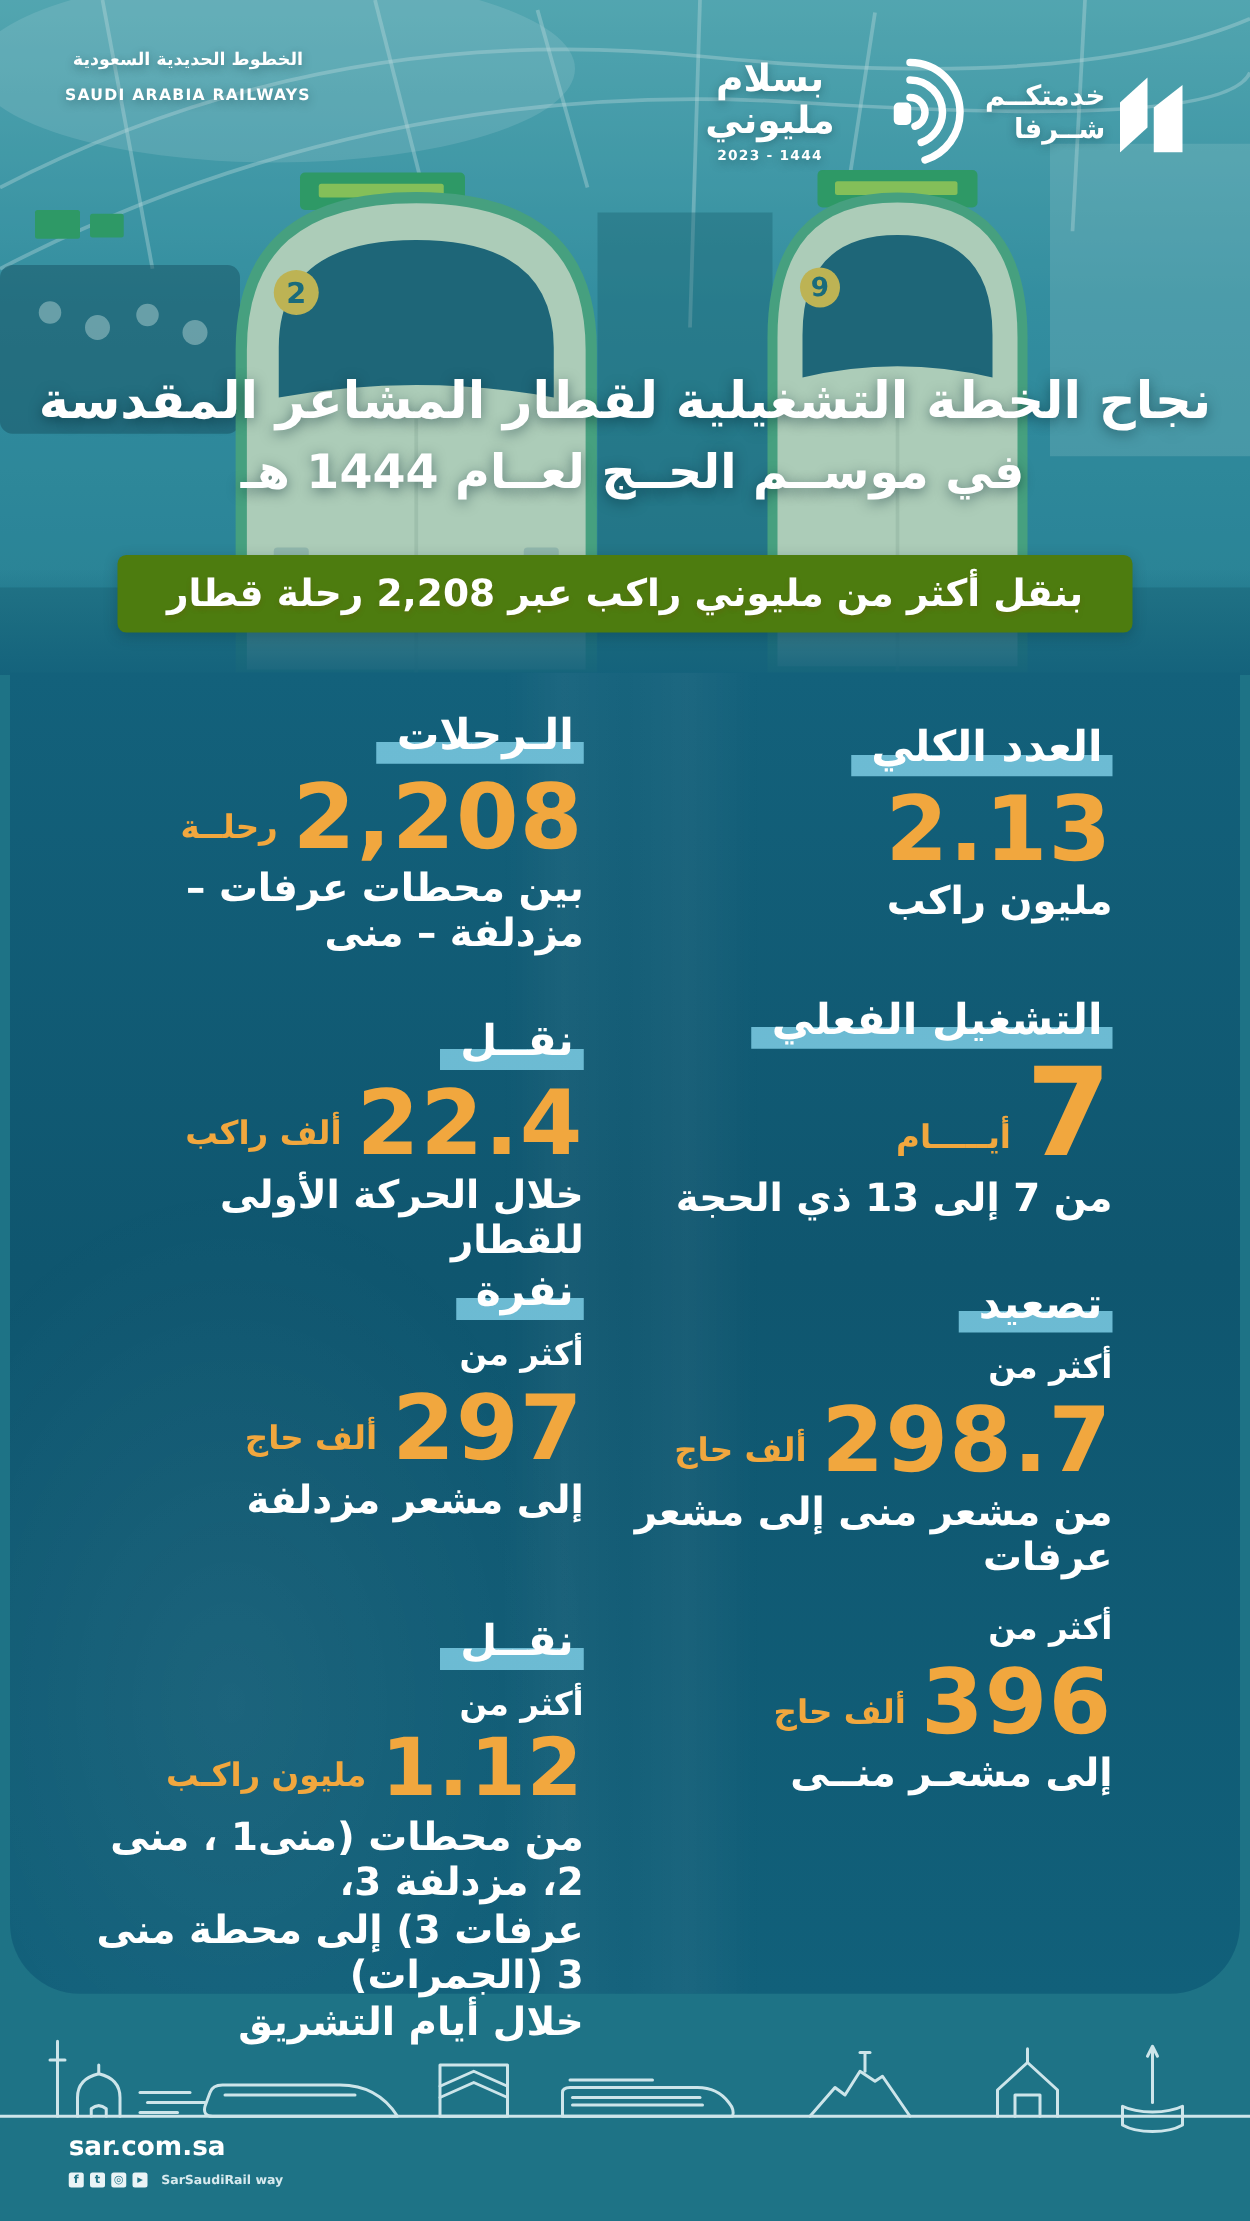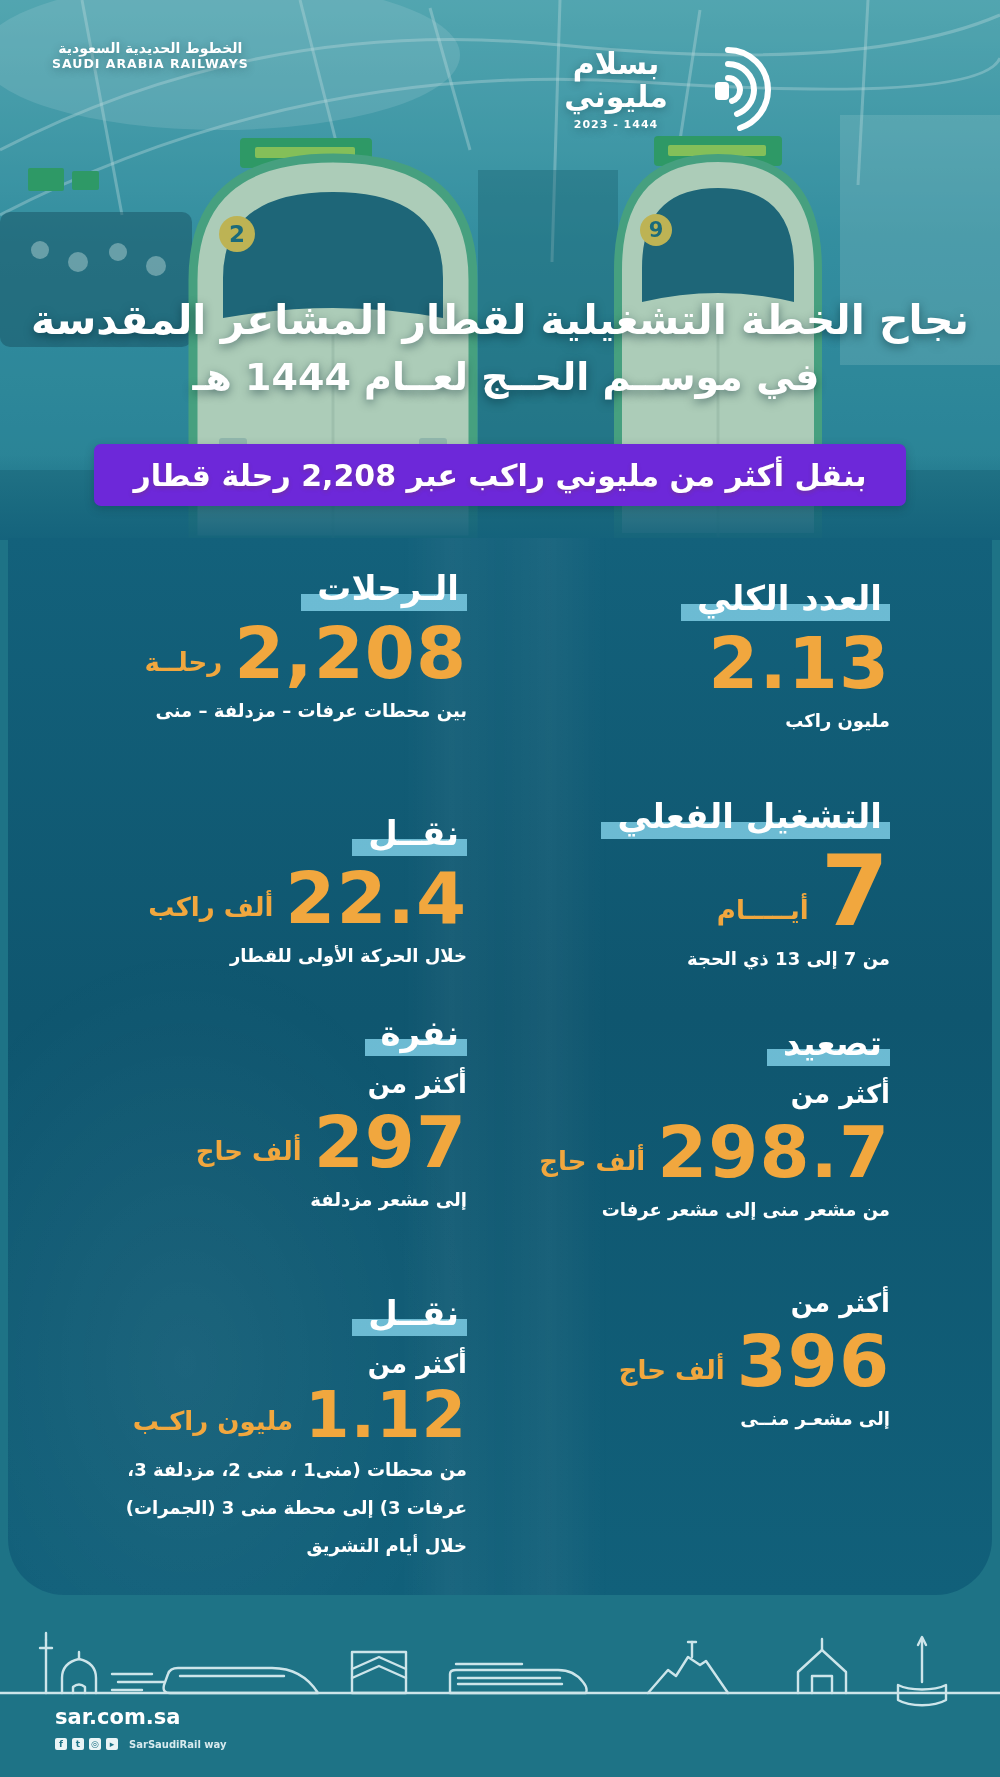--- a/index.html
+++ b/index.html
@@ -8,42 +8,42 @@
 
   
   .photo{position:absolute;top:0;left:0;width:1000px;height:540px;}
   .photo svg{display:block;width:1000px;height:540px;}
 
   
   .sar-logo{position:absolute;top:38px;left:52px;color:#fff;text-align:center;
             text-shadow:0 2px 8px rgba(0,40,50,.35);}
   .sar-acronym{font-size:56px;font-weight:800;letter-spacing:4px;line-height:58px;}
   .sar-ar{font-size:14px;font-weight:700;margin-top:2px;}
-  .sar-en{font-size:12.5px;font-weight:700;letter-spacing:1px;margin-top:0;}
+  .sar-en{font-size:12.5px;font-weight:700;letter-spacing:1px;margin-top:12px;}
 
   .campaign{position:absolute;top:48px;left:558px;width:116px;color:#fff;text-align:center;
             text-shadow:0 2px 8px rgba(0,40,50,.35);direction:rtl;}
   .campaign-l1{font-size:30px;font-weight:800;line-height:32px;}
   .campaign-l2{font-size:30px;font-weight:800;line-height:34px;}
   .campaign-years{font-size:11px;font-weight:700;letter-spacing:1px;margin-top:4px;direction:ltr;}
 
   .emblem{position:absolute;top:44px;left:682px;width:92px;height:92px;}
 
   .motto{position:absolute;top:60px;left:788px;display:flex;align-items:center;gap:12px;
          color:#fff;text-shadow:0 2px 8px rgba(0,40,50,.35);}
   .motto-text{direction:rtl;text-align:right;}
   .motto-l1{font-size:22px;font-weight:800;line-height:26px;}
   .motto-l2{font-size:22px;font-weight:800;line-height:26px;}
 
   
   .title{position:absolute;top:292px;left:0;width:1000px;text-align:center;color:#fff;
          direction:rtl;text-shadow:0 3px 10px rgba(0,35,45,.5);}
   .title-l1{font-size:41px;font-weight:800;line-height:56px;}
   .title-l2{font-size:38px;font-weight:800;line-height:58px;padding-left:12px;}
-  .banner{position:absolute;top:444px;left:94px;width:812px;height:62px;background:#6d28d9;
+  .banner{position:absolute;top:444px;left:94px;width:812px;height:62px;background:#4d7c0f;
           border-radius:7px;display:flex;align-items:center;justify-content:center;
           box-shadow:0 3px 10px rgba(0,35,45,.25);}
   .banner-text{color:#fff;font-size:30px;font-weight:800;direction:rtl;
                text-shadow:0 2px 4px rgba(120,70,0,.25);}
 
   
   .panel{position:absolute;top:538px;left:8px;width:984px;height:1057px;
          background:linear-gradient(180deg,#13617B 0%,#0F566F 45%,#11607A 100%);
          border-radius:0 0 56px 56px;}
   .panel::before{content:"";position:absolute;inset:0;border-radius:inherit;
@@ -55,21 +55,21 @@
   .stat{position:absolute;direction:rtl;text-align:right;color:#fff;max-width:420px;}
   .stat-title{font-size:34px;font-weight:800;line-height:46px;}
   .hl{background:linear-gradient(to top,rgba(113,192,216,.95) 0 40%,transparent 40%);
       padding:0 8px 3px 16px;}
   .stat-pre{font-size:26px;font-weight:800;margin-top:12px;line-height:32px;}
   .stat-num{display:flex;direction:rtl;align-items:flex-end;gap:12px;color:#F1A73E;
             font-weight:800;margin-top:4px;}
   .stat-num .val{font-size:72px;line-height:76px;letter-spacing:1px;}
   .num-xl .val{font-size:98px;line-height:96px;}
   .stat-num .unit{font-size:26px;margin-bottom:14px;font-weight:800;}
-  .stat-desc{font-size:18px;font-weight:700;line-height:36px;margin-top:2px;margin-left:16px;}
+  .stat-desc{font-size:31px;font-weight:700;line-height:36px;margin-top:2px;margin-left:16px;}
 
   
   .skyline{position:absolute;top:1612px;left:0;width:1000px;height:100px;}
   .website{position:absolute;top:1705px;left:55px;color:#fff;font-size:21px;font-weight:800;}
   .social-row{position:absolute;top:1738px;left:55px;display:flex;align-items:center;gap:5px;}
   .social-icon{width:12px;height:12px;background:#EAF4F6;border-radius:2px;color:#1E7386;
                font-size:9px;font-weight:800;display:flex;align-items:center;justify-content:center;
                line-height:1;}
   .social-caption{color:#D7EAEE;font-size:10px;font-weight:700;margin-right:0;margin-left:0;
                   padding-left:6px;}
@@ -161,20 +161,30 @@
     <svg viewBox="0 0 92 92">
       <g fill="none" stroke="#FFFFFF" stroke-width="6" stroke-linecap="round">
         <path d="M46,6 A40,40 0 0 1 86,46 A40,40 0 0 1 58,84"></path>
         <path d="M46,20 A26,26 0 0 1 72,46 A26,26 0 0 1 55,70"></path>
         <path d="M46,34 A12,12 0 0 1 58,46 A12,12 0 0 1 50,57"></path>
       </g>
       <rect x="33" y="38" width="14" height="18" rx="4" fill="#FFFFFF"></rect>
     </svg>
   </div>
 
+  <div class="motto">
+    <div class="motto-text">
+      <div class="motto-l1">خدمتكــم</div>
+      <div class="motto-l2">شــرفا</div>
+    </div>
+    <svg width="52" height="62" viewBox="0 0 52 62">
+      <polygon points="0,62 0,22 22,2 22,42" fill="#FFFFFF"></polygon>
+      <polygon points="27,62 27,26 50,8 50,62" fill="#FFFFFF"></polygon>
+    </svg>
+  </div>
 
   <div class="title">
     <div class="title-l1">نجاح الخطة التشغيلية لقطار المشاعر المقدسة</div>
     <div class="title-l2">في موســم الحــج لعــام 1444 هـ</div>
   </div>
   <div class="banner">
     <div class="banner-text">بنقل أكثر من مليوني راكب عبر 2,208 رحلة قطار</div>
   </div>
 
   <div class="panel"></div>

